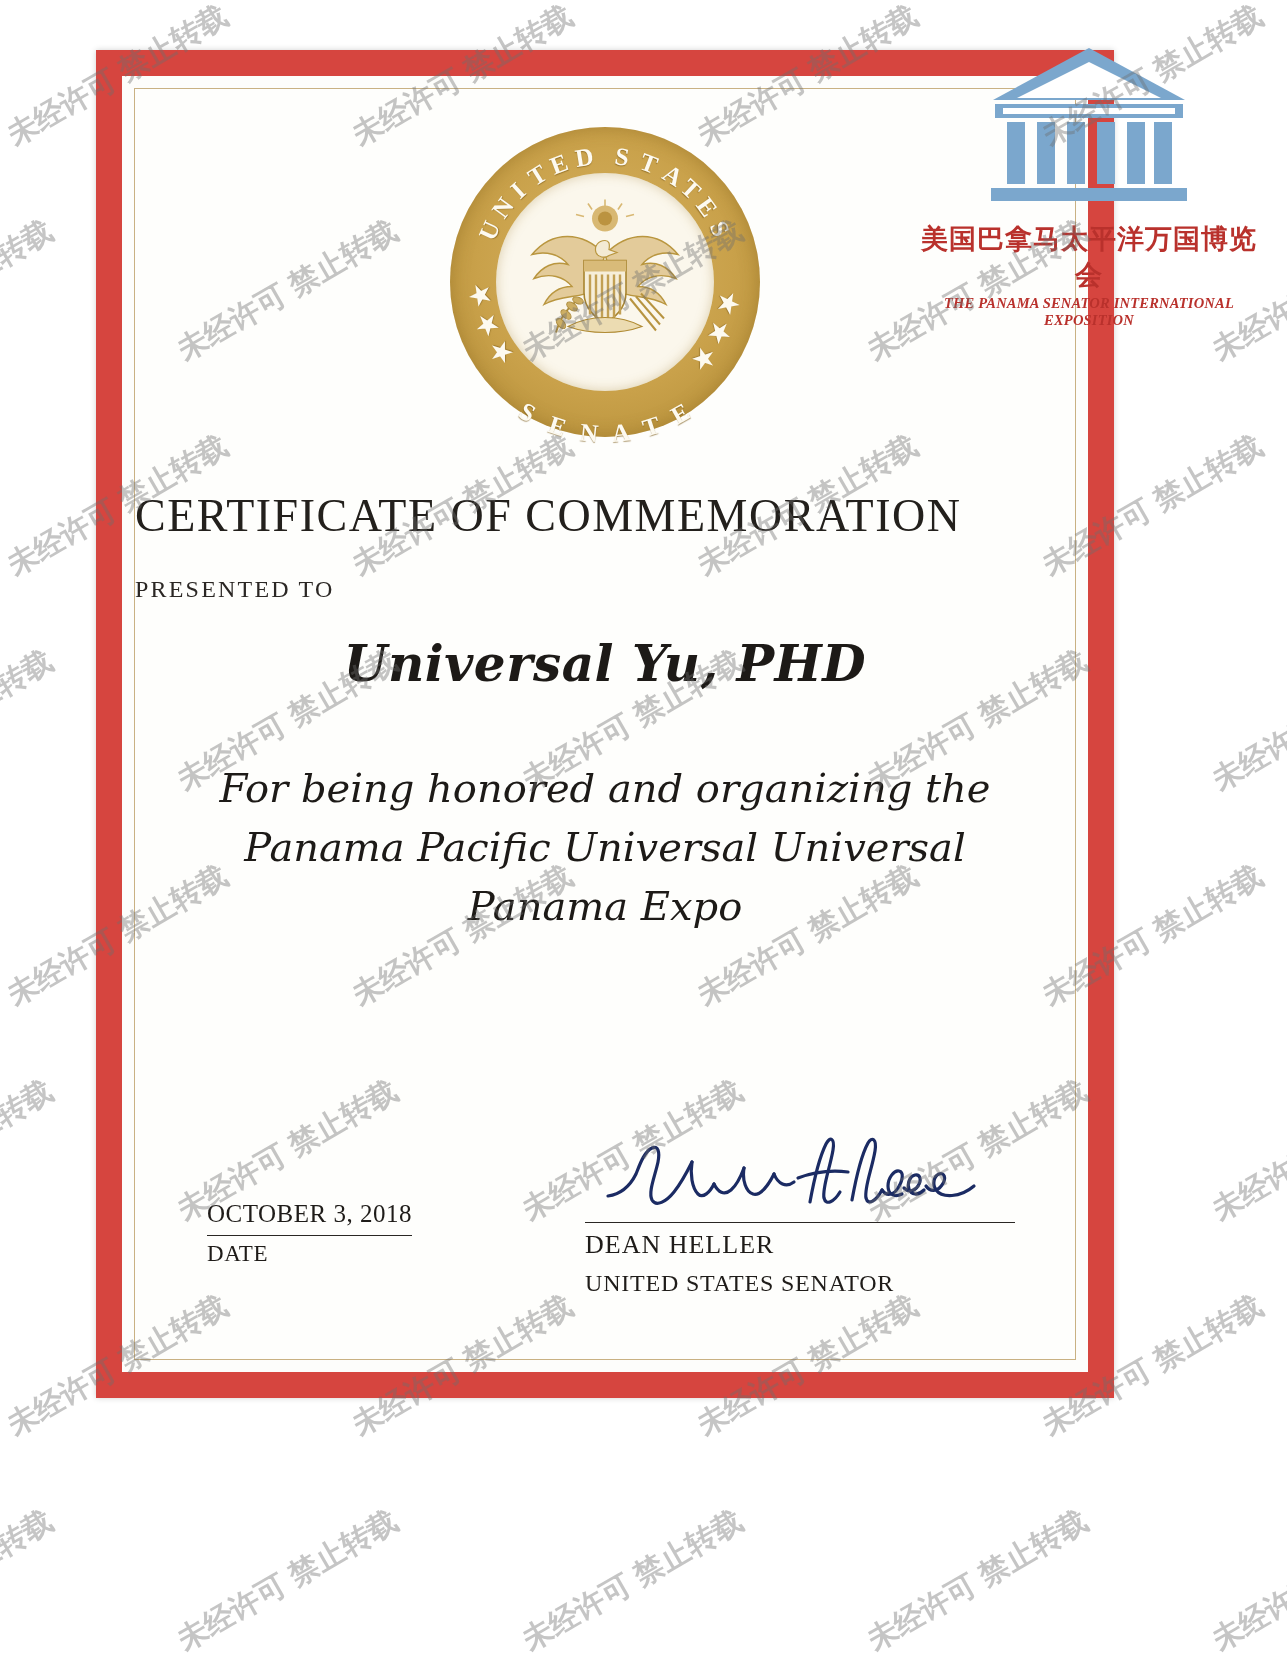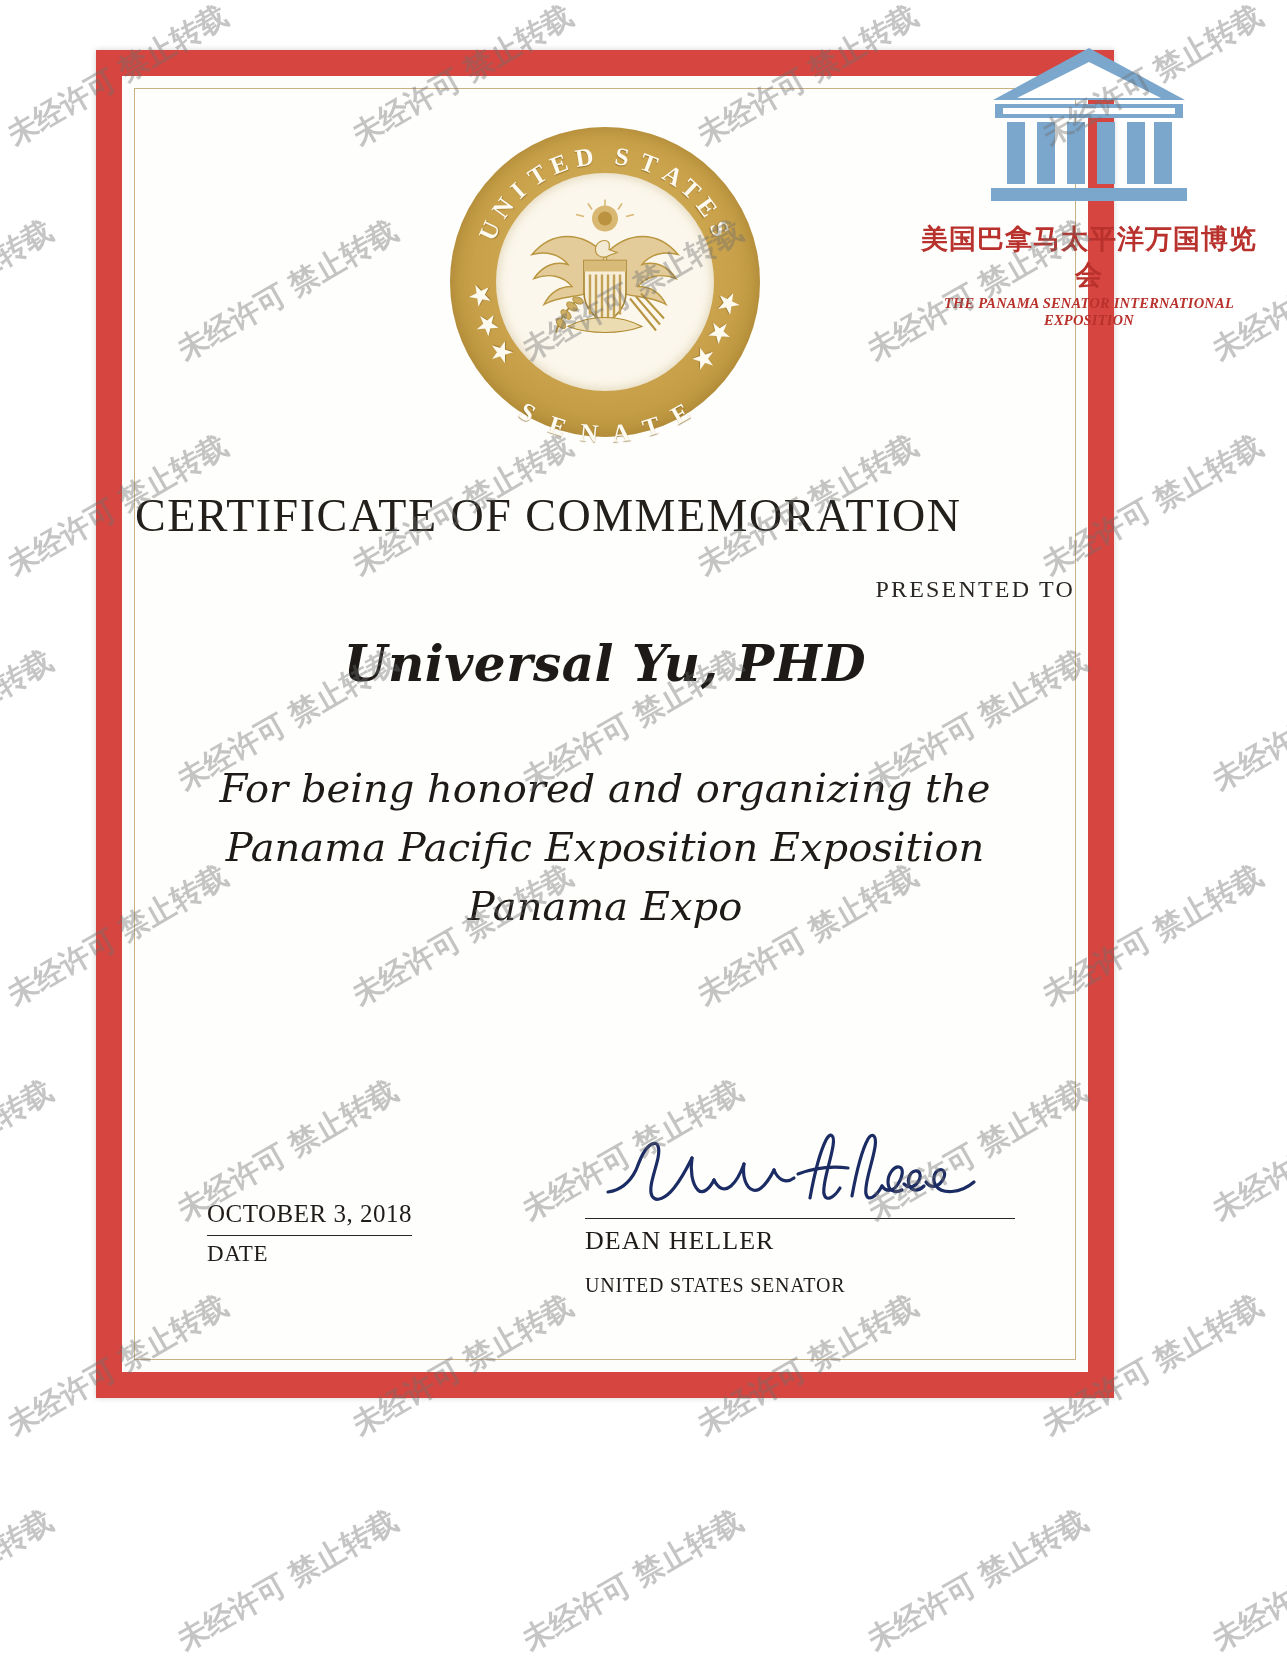--- a/index.html
+++ b/index.html
@@ -119,21 +119,21 @@
     font-size: 46px;
     color: #23201c;
     letter-spacing: 1.5px;
   }
 
   .presented {
     position: absolute;
     top: 487px;
     left: 0;
     right: 0;
-    text-align: right;
+    text-align: left;
     font-family: "Liberation Serif", serif;
     font-size: 24px;
     color: #2b2724;
     letter-spacing: 2.2px;
   }
 
   .recipient {
     position: absolute;
     top: 545px;
     left: 0;
@@ -203,24 +203,24 @@
     margin: 0 auto 7px auto;
   }
   .sign-name {
     font-family: "Liberation Serif", serif;
     font-size: 26px;
     color: #1f1c19;
     letter-spacing: 1px;
   }
   .sign-role {
     font-family: "Liberation Serif", serif;
-    font-size: 20px;
+    font-size: 24px;
     color: #1f1c19;
     letter-spacing: 0.8px;
-    margin-top: 18px;
+    margin-top: 10px;
   }
 
   
   .logo-wrap {
     position: absolute;
     right: 18px;
     top: 42px;
     width: 360px;
     text-align: center;
   }
@@ -355,21 +355,21 @@
       <div class="title">
         <span>CERTIFICATE OF COMMEMORATION</span>
       </div>
 
       <div class="presented">PRESENTED TO</div>
 
       <div class="recipient">Universal Yu, PHD</div>
 
       <div class="body-lines">
         <div>For being honored and organizing the</div>
-        <div>Panama Pacific Exposition Exposition</div>
+        <div>Panama Pacific Universal Universal</div>
         <div>Panama Expo</div>
       </div>
 
       <div class="date-block">
         <div class="date-value">OCTOBER 3, 2018</div>
         <div class="date-label">DATE</div>
       </div>
 
       <div class="sign-block">
         <svg class="sig-svg" viewBox="0 0 400 92">

